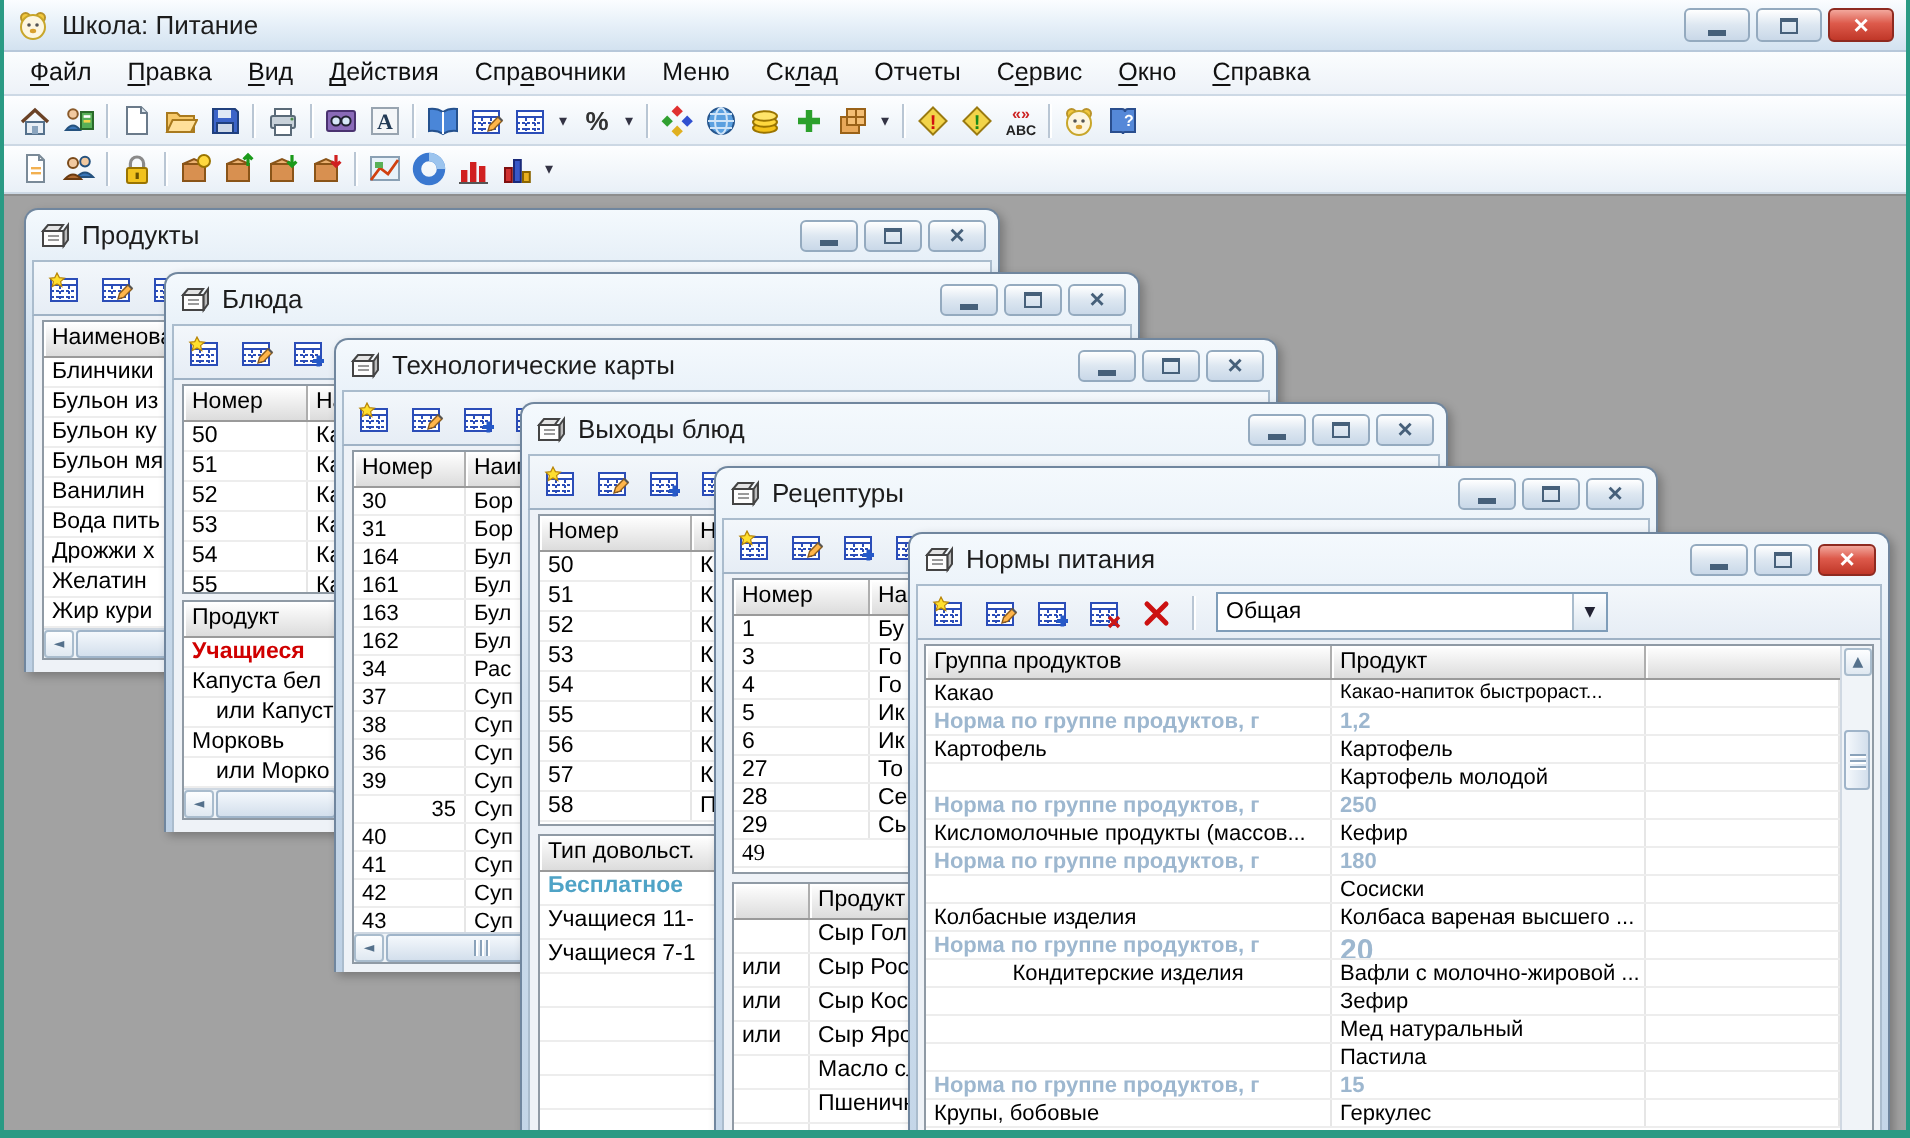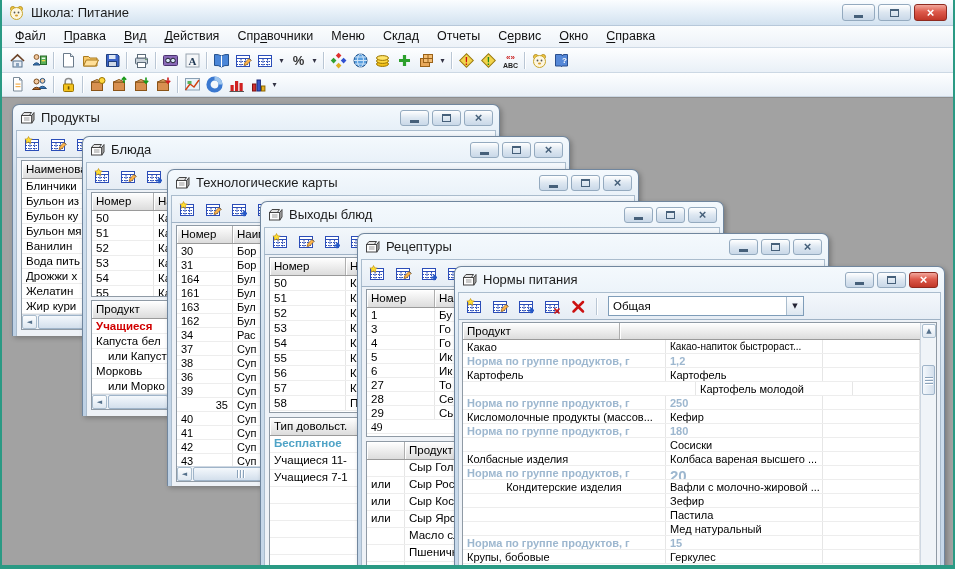--- a/index.html
+++ b/index.html
@@ -1163,40 +1163,41 @@
         <div class="combo">
           <span class="combo-text">Общая</span>
           <span class="combo-btn">
               <span>▼</span>
             </span>
         </div>
       </div>
       <div class="wbody">
         <div class="panel" style="left:3px;top:2px;right:3px;height:360px">
           <div class="ghead" id="ng-head" style="margin-right: 16px; height: 17px;">
+              <span class="hcell" style="width: 203px;">Группа продуктов</span>
               <span class="hcell" style="width: 157px;">Продукт</span>
               <span class="hcell hfill" style="border-right: none;"></span>
             </div>
           <div id="ng-rows" style="margin-right:16px">
               <div class="grow" style="height: 14px;">
                 <span class="gcell" style="width: 203px; font-size: 11px;">Какао</span>
                 <span class="gcell" style="width: 157px; font-size: 10px;">Какао-напиток быстрораст...</span>
                 <span class="gcell gfill" style="font-size: 11.5px;"></span>
               </div>
               <div class="grow normrow" style="height: 14px;">
                 <span class="gcell" style="width: 203px; font-size: 11px;">Норма по группе продуктов, г</span>
                 <span class="gcell" style="width: 157px; font-size: 11px;">1,2</span>
                 <span class="gcell gfill" style="font-size: 11.5px;"></span>
               </div>
               <div class="grow" style="height: 14px;">
                 <span class="gcell" style="width: 203px; font-size: 11px;">Картофель</span>
                 <span class="gcell" style="width: 157px; font-size: 11px;">Картофель</span>
                 <span class="gcell gfill" style="font-size: 11.5px;"></span>
               </div>
-              <div class="grow" style="height: 14px; padding-left: 30px;">
+              <div class="grow" style="height: 14px;">
                 <span class="gcell" style="width: 203px; font-size: 11px;"></span>
                 <span class="gcell" style="width: 157px; font-size: 11px;">Картофель молодой</span>
                 <span class="gcell gfill" style="font-size: 11.5px;"></span>
               </div>
               <div class="grow normrow" style="height: 14px;">
                 <span class="gcell" style="width: 203px; font-size: 11px;">Норма по группе продуктов, г</span>
                 <span class="gcell" style="width: 157px; font-size: 11px;">250</span>
                 <span class="gcell gfill" style="font-size: 11.5px;"></span>
               </div>
               <div class="grow" style="height: 14px;">
@@ -1229,26 +1230,26 @@
                 <span class="gcell" style="width: 157px; font-size: 11px;">Вафли с молочно-жировой ...</span>
                 <span class="gcell gfill" style="font-size: 11.5px;"></span>
               </div>
               <div class="grow" style="height: 14px;">
                 <span class="gcell" style="width: 203px; font-size: 11px;"></span>
                 <span class="gcell" style="width: 157px; font-size: 11px;">Зефир</span>
                 <span class="gcell gfill" style="font-size: 11.5px;"></span>
               </div>
               <div class="grow" style="height: 14px;">
                 <span class="gcell" style="width: 203px; font-size: 11px;"></span>
+                <span class="gcell" style="width: 157px; font-size: 11px;">Мед натуральный</span>
+                <span class="gcell gfill" style="font-size: 11.5px;"></span>
+              </div>
+              <div class="grow" style="height: 14px;">
+                <span class="gcell" style="width: 203px; font-size: 11px;"></span>
                 <span class="gcell" style="width: 157px; font-size: 11px;">Пастила</span>
-                <span class="gcell gfill" style="font-size: 11.5px;"></span>
-              </div>
-              <div class="grow" style="height: 14px;">
-                <span class="gcell" style="width: 203px; font-size: 11px;"></span>
-                <span class="gcell" style="width: 157px; font-size: 11px;">Мед натуральный</span>
                 <span class="gcell gfill" style="font-size: 11.5px;"></span>
               </div>
               <div class="grow normrow" style="height: 14px;">
                 <span class="gcell" style="width: 203px; font-size: 11px;">Норма по группе продуктов, г</span>
                 <span class="gcell" style="width: 157px; font-size: 11px;">15</span>
                 <span class="gcell gfill" style="font-size: 11.5px;"></span>
               </div>
               <div class="grow" style="height: 14px;">
                 <span class="gcell" style="width: 203px; font-size: 11px;">Крупы, бобовые</span>
                 <span class="gcell" style="width: 157px; font-size: 11px;">Геркулес</span>

